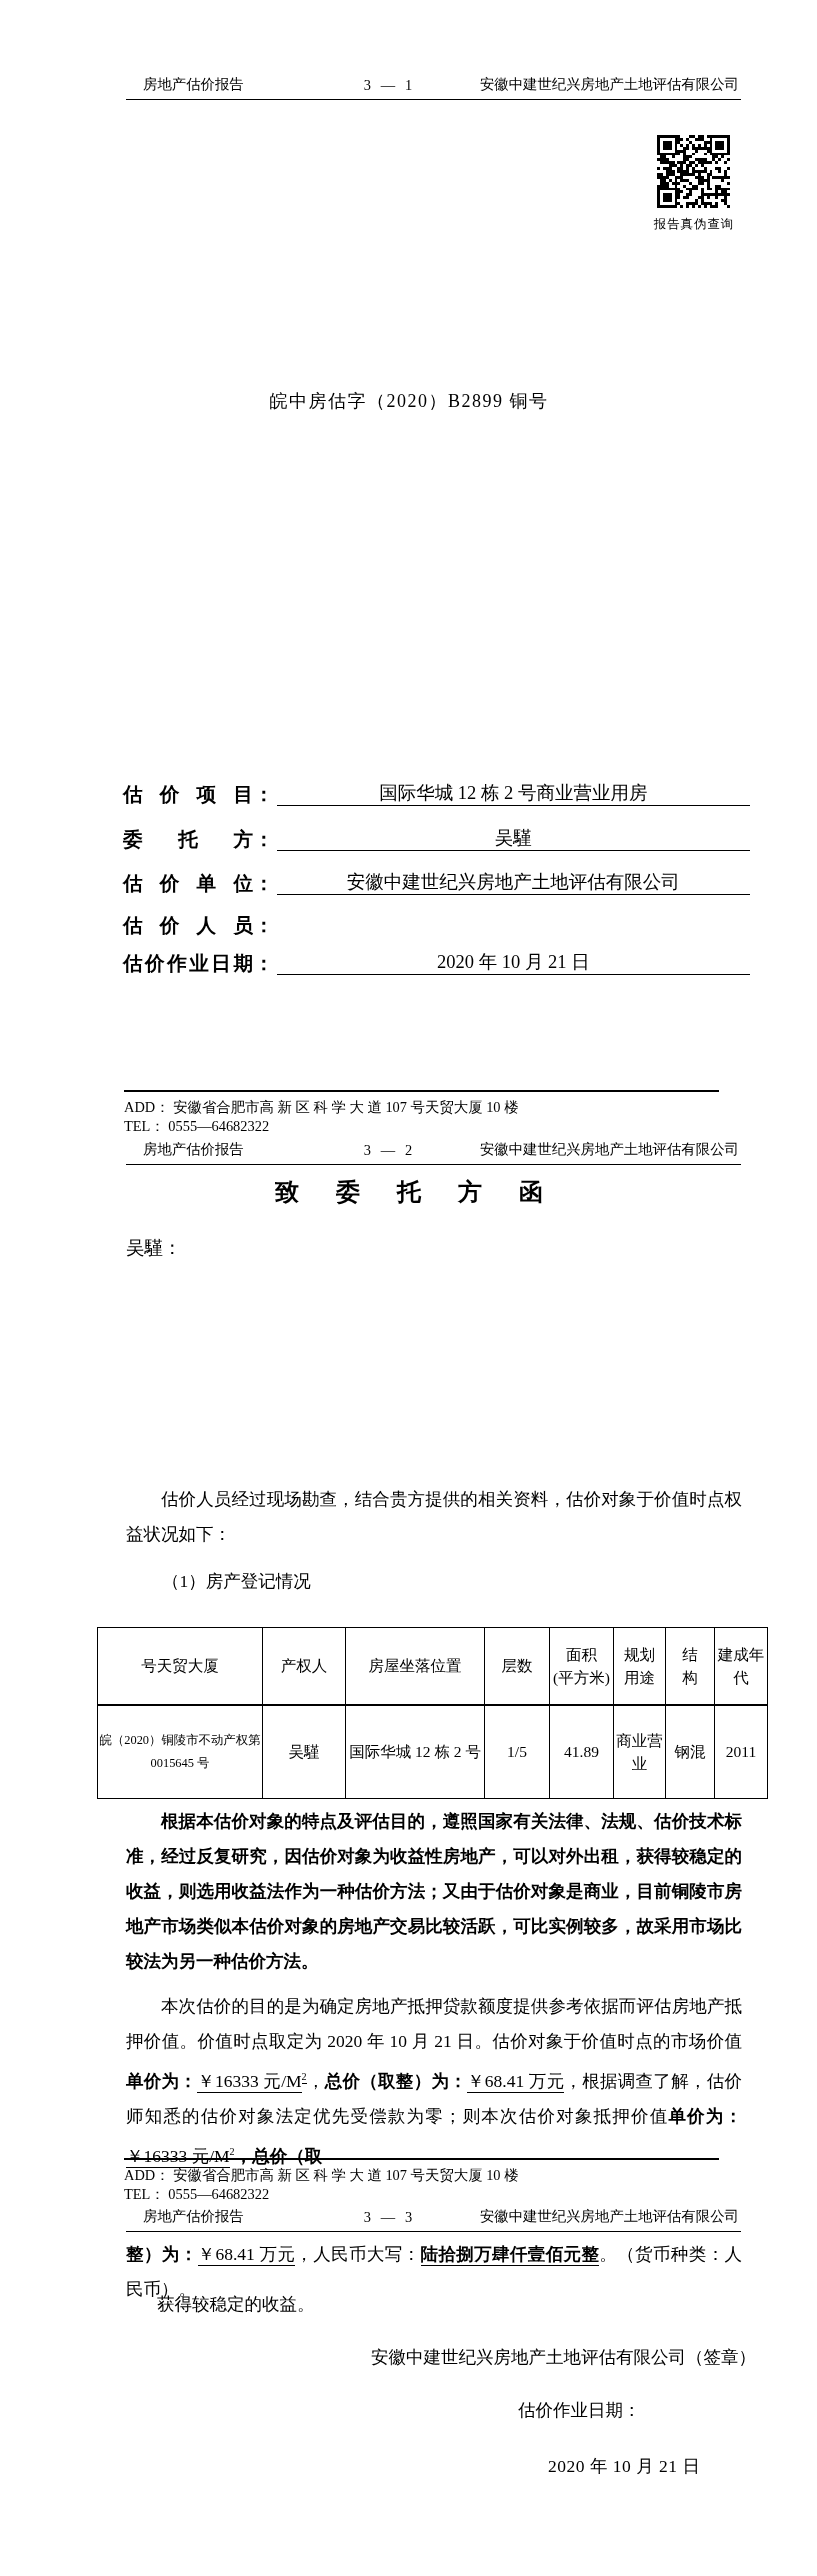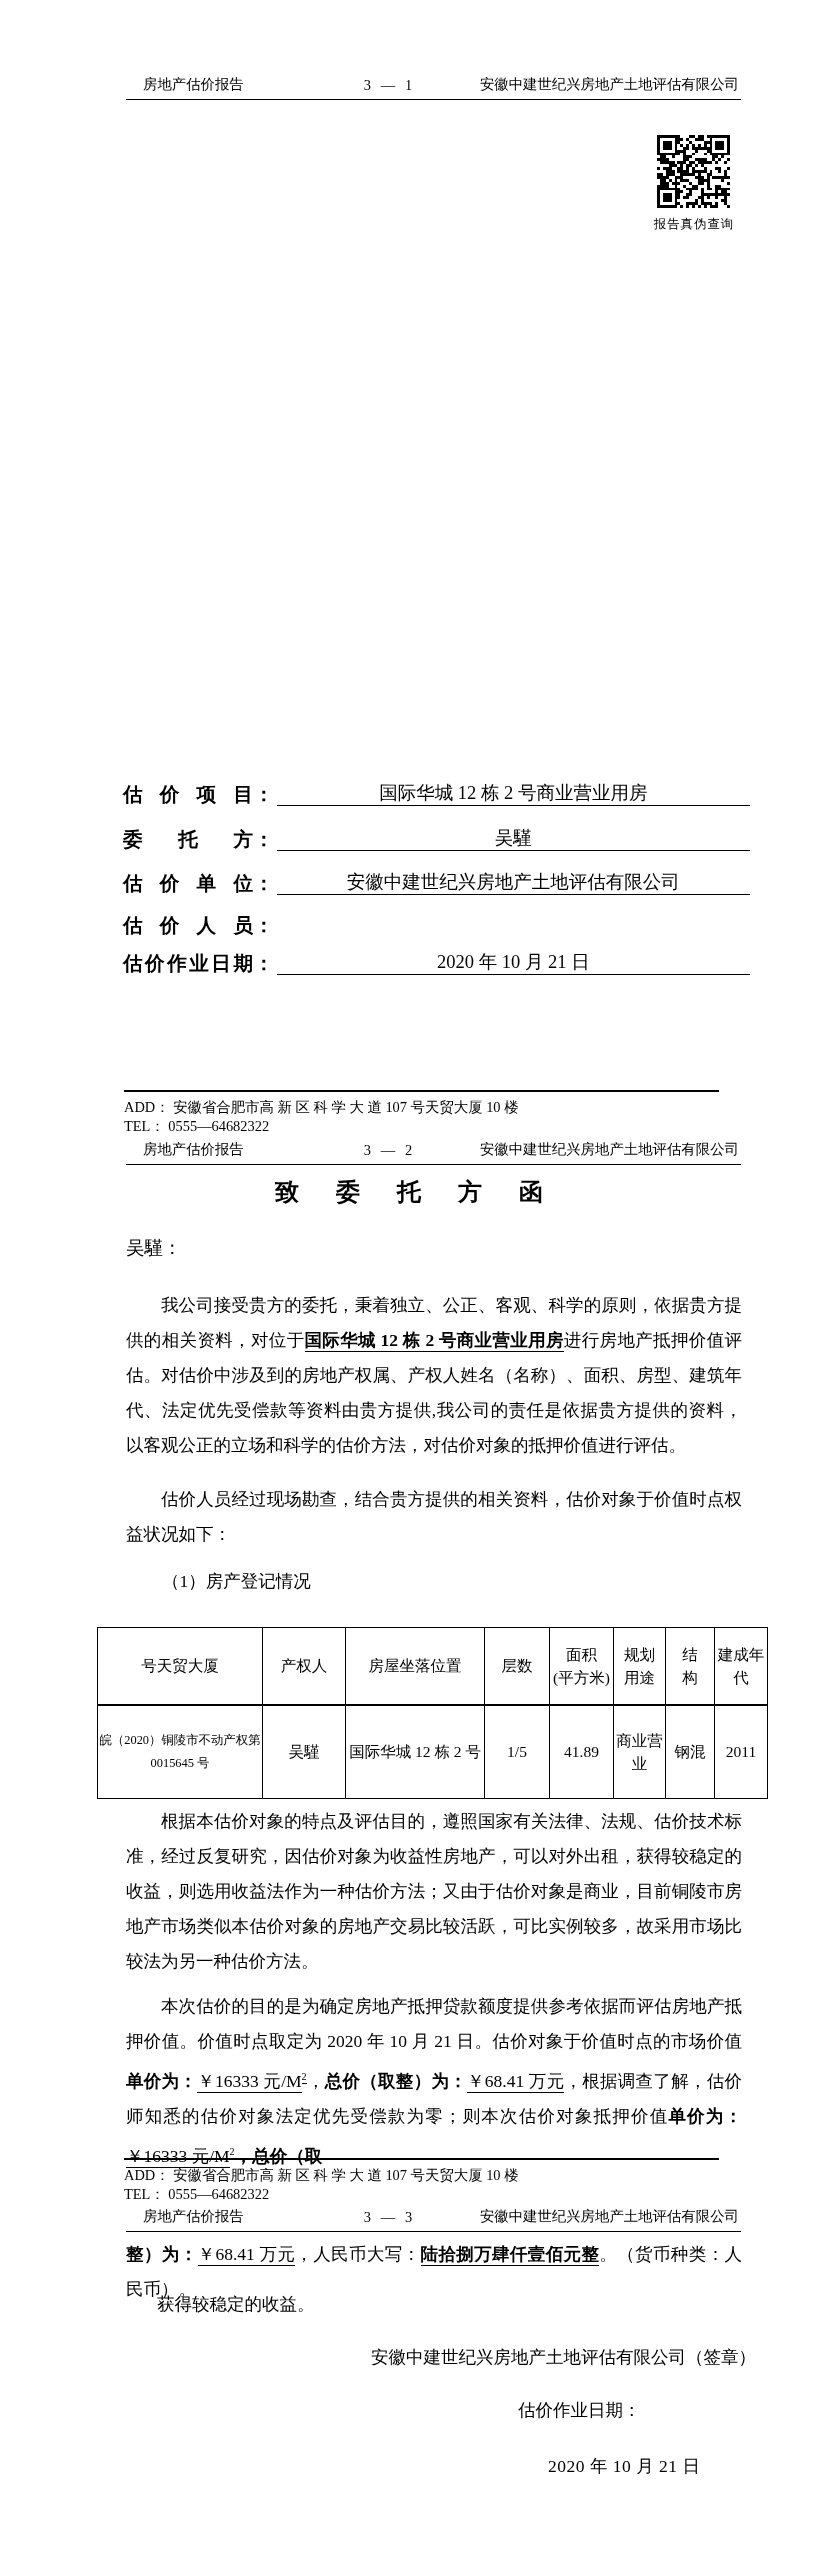--- a/index.html
+++ b/index.html
@@ -745,20 +745,21 @@
       <div style="background: rgb(0, 0, 0);"></div>
       <div style="background: rgb(0, 0, 0);"></div>
       <div style="background: rgb(0, 0, 0);"></div>
       <div style="background: rgb(255, 255, 255);"></div>
       <div style="background: rgb(255, 255, 255);"></div>
       <div style="background: rgb(255, 255, 255);"></div>
       <div style="background: rgb(0, 0, 0);"></div>
     </div>
   <div class="qr-label">报告真伪查询</div>
 
+  <div class="doc-number">皖中房估字（2020）B2899 铜号</div>
 
   <div class="frow" style="top:777px;">
     <span class="flabel">估价项目</span>
       <span class="fcolon">：</span>
     <div class="fline">
       <span>国际华城 12 栋 2 号商业营业用房</span>
     </div>
   </div>
   <div class="frow" style="top:822px;">
     <span class="flabel">委托方</span>
@@ -793,21 +794,20 @@
 
   <div class="page-header" style="top:1140px;">
     <span class="ph-left">房地产估价报告</span>
     <span class="ph-center">3 —  2</span>
     <span class="ph-right">安徽中建世纪兴房地产土地评估有限公司</span>
   </div>
 
   <div class="letter-title">致 委 托 方 函</div>
   <div class="salutation">吴騹：</div>
 
-  <div class="para indent" style="top:1288px;"><span>我公司接受贵方的委托，秉着独立、公正、客观、科学的原则，依据贵方提供的相关资料，对位于</span><span class="b u">国际华城 12 栋 2 号商业营业用房</span><span>进行房地产抵押价值评估。对估价中涉及到的房地产权属、产权人姓名（名称）、面积、房型、建筑年代、法定优先受偿款等资料由贵方提供,我公司的责任是依据贵方提供的资料，以客观公正的立场和科学的估价方法，对估价对象的抵押价值进行评估。</span></div>
   <div class="para indent" style="top:1482px;">估价人员经过现场勘查，结合贵方提供的相关资料，估价对象于价值时点权益状况如下：</div>
   <div class="list-item">（1）房产登记情况</div>
 
   <table class="reg-table">
     <colgroup>
       <col style="width:165px">
         <col style="width:83px">
         <col style="width:139px">
         <col style="width:65px">
       <col style="width:64px">
@@ -840,21 +840,21 @@
         <td>1/5</td>
         <td>41.89</td>
         <td>商业营
 业</td>
         <td>钢混</td>
         <td>2011</td>
       </tr>
     </tbody>
   </table>
 
-  <div class="para indent" style="top:1804px;">根据本估价对象的特点及评估目的，遵照国家有关法律、法规、估价技术标准，经过反复研究，因估价对象为收益性房地产，可以对外出租，获得较稳定的收益，则选用收益法作为一种估价方法；又由于估价对象是商业，目前铜陵市房地产市场类似本估价对象的房地产交易比较活跃，可比实例较多，故采用市场比较法为另一种估价方法。</div>
+  <div class="para indent" style="top:1804px;font-weight:bold;">根据本估价对象的特点及评估目的，遵照国家有关法律、法规、估价技术标准，经过反复研究，因估价对象为收益性房地产，可以对外出租，获得较稳定的收益，则选用收益法作为一种估价方法；又由于估价对象是商业，目前铜陵市房地产市场类似本估价对象的房地产交易比较活跃，可比实例较多，故采用市场比较法为另一种估价方法。</div>
   <div class="para indent" style="top:1989px;"><span>本次估价的目的是为确定房地产抵押贷款额度提供参考依据而评估房地产抵押价值。价值时点取定为 2020 年 10 月 21 日。估价对象于价值时点的市场价值</span><span class="b">单价为：</span><span class="u">￥16333 元/M</span><sup class="u">2</sup><span>，</span><span class="b">总价（取整）为：</span><span class="u">￥68.41 万元</span><span>，根据调查了解，估价师知悉的估价对象法定优先受偿款为零；则本次估价对象抵押价值</span><span class="b">单价为：</span><span class="u">￥16333 元/M</span><sup class="u">2</sup><span class="b">，总价（取</span></div>
 
   <div class="page-footer" style="top:2158px;">
     <div>ADD： 安徽省合肥市高 新 区 科 学 大 道 107 号天贸大厦 10 楼</div>
     <div>TEL： 0555—64682322</div>
   </div>
 
   <div class="page-header" style="top:2207px;">
     <span class="ph-left">房地产估价报告</span>
     <span class="ph-center">3 —  3</span>

